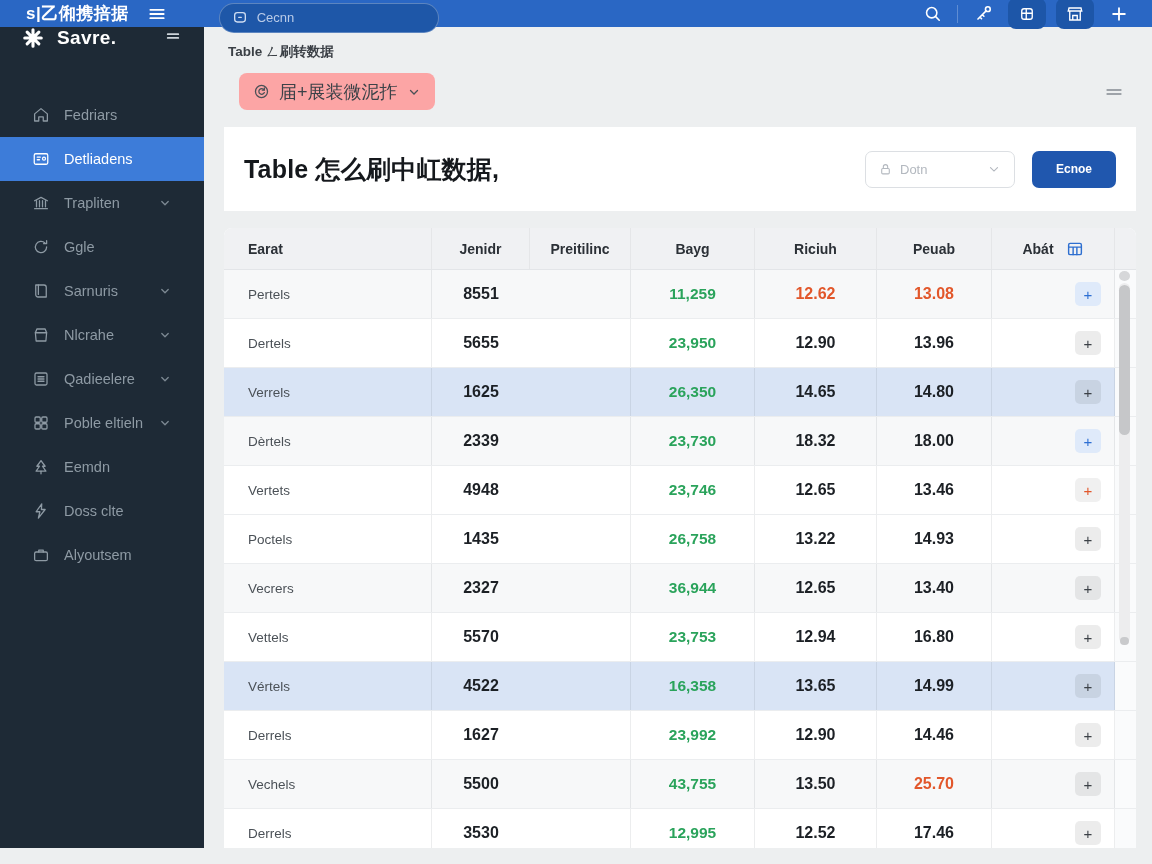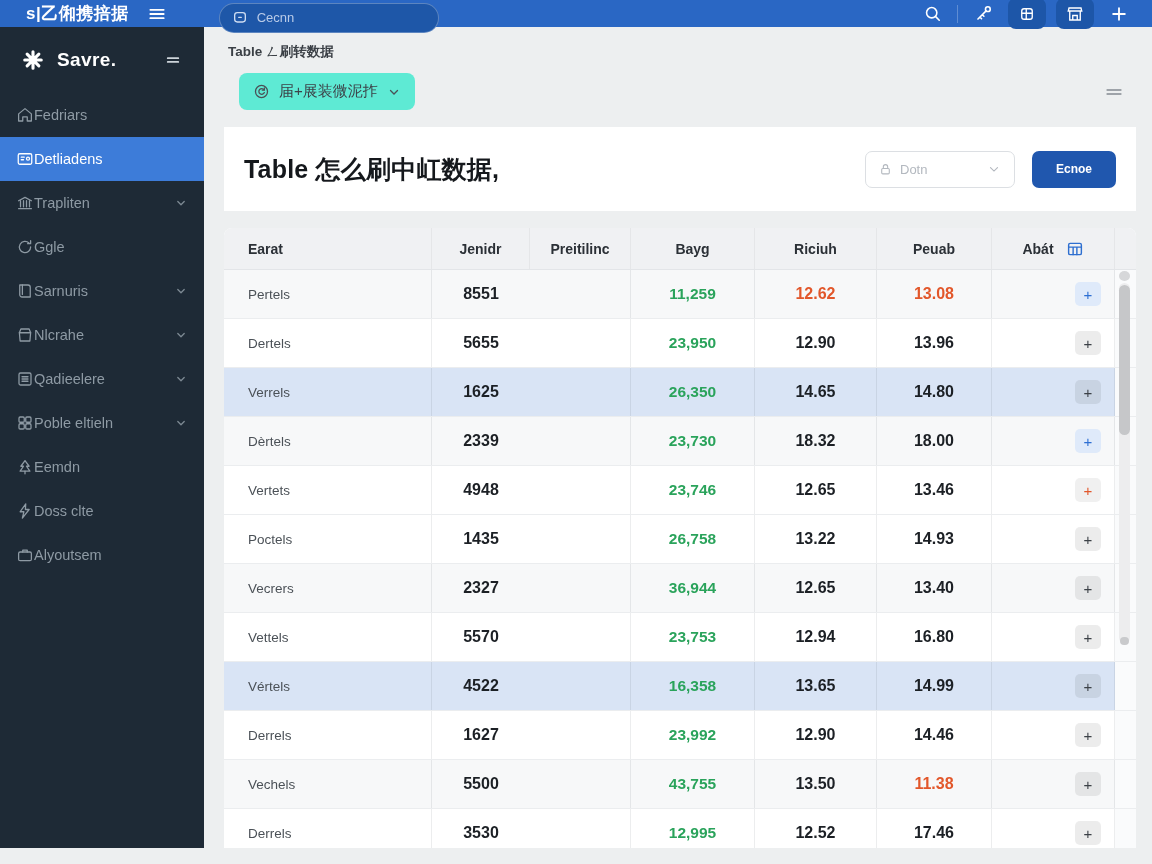--- a/index.html
+++ b/index.html
@@ -16,37 +16,37 @@
   .tb-ic { display:flex; align-items:center; justify-content:center; width:30px; height:30px; }
   .tb-chip { display:flex; align-items:center; justify-content:center; width:38px; height:31px; background:#1d56a8; border-radius:8px; }
   .tb-sep { width:1px; height:18px; background:rgba(255,255,255,.25); }
 
   
   .app { display:flex; height:821px; }
   .sidebar { width:204px; background:var(--sidebar_bg,#1e2a36); flex:none; color:#8e9aa4; }
   .content { flex:1; padding:12px 16px 0 20px; overflow:hidden; }
 
   
-  .brand { height:66px; display:flex; align-items:center; padding:0 22px; gap:13px; color:#fff; }
+  .brand { height:66px; display:flex; align-items:flex-start; padding:0 22px; gap:13px; color:#fff; }
   .brand-name { font-size:19px; font-weight:bold; letter-spacing:.4px; }
   .brand-eq { margin-left:auto; display:flex; color:#cdd4da; }
-  .side-item { height:44px; display:flex; align-items:center; padding:0 16px; gap:0; font-size:14.5px; cursor:pointer; }
+  .side-item { height:44px; display:flex; align-items:center; padding:0 32px; gap:14px; font-size:14.5px; cursor:pointer; }
   .side-item.active { background:var(--active_item_bg,#3d7cd9); color:#fff; }
   .si-label { flex:1; white-space:nowrap; overflow:hidden; }
   .si-chev { display:flex; opacity:.85; }
   .ic { display:inline-flex; }
   .ic svg { display:block; }
 
   
   .breadcrumb { font-size:13.5px; font-weight:bold; color:#3a3f45; padding:4px 0 0 4px; }
   .filter-row { margin-top:12px; display:flex; align-items:center; }
   .f-search { width:246px; height:37px; background:#fff; border-radius:8px; box-shadow:0 1px 2px rgba(0,0,0,.08); display:flex; align-items:center; padding:0 12px; gap:9px; color:#b6bac0; }
   .f-search input { flex:1; border:none; outline:none; font-size:13px; color:#555; font-family:"Liberation Sans",sans-serif; }
   .f-search input::placeholder { color:#c0c4c9; }
-  .f-drop { margin-left:15px; height:37px; background:#5eead4; border-radius:8px; display:flex; align-items:center; padding:0 14px; gap:9px; font-size:15px; color:#3c4248; cursor:pointer; }
+  .f-drop { margin-left:15px; height:37px; background:#fca5a5; border-radius:8px; display:flex; align-items:center; padding:0 14px; gap:9px; font-size:18px; color:#3c4248; cursor:pointer; }
   .f-eq { margin-left:auto; margin-right:12px; color:#9ea3a9; display:flex; }
 
   
   .title-card { margin-top:17px; height:84px; background:#fff; border-radius:0; display:flex; align-items:center; padding:0 20px; }
   .title-card h1 { font-size:25px; font-weight:bold; color:#15181c; letter-spacing:.2px; flex:1; }
   .t-select { width:150px; height:37px; border:1px solid #dcdfe3; border-radius:7px; display:flex; align-items:center; padding:0 13px; gap:8px; color:#b3b8bf; font-size:13px; margin-right:17px; cursor:pointer; }
   .t-select .t-chev { margin-left:auto; display:flex; }
   .t-btn { width:84px; height:37px; background:var(--primary_button_bg,#2057ae); color:#fff; border:none; border-radius:7px; font-size:12px; font-weight:bold; font-family:"Liberation Sans",sans-serif; cursor:pointer; }
 
   
@@ -473,21 +473,21 @@
               <button class="plus ">+</button>
             </div>
             <div class="td gutter"></div>
           </div>
           <div class="trow bg-gray">
             <div class="td name bdr">Vechels</div>
             <div class="td">5500</div>
             <div class="td bdr"></div>
             <div class="td green bdr">43,755</div>
             <div class="td bdr">13.50</div>
-            <div class="td bdr orange">11.38</div>
+            <div class="td bdr orange">25.70</div>
             <div class="td action bdr">
               <button class="plus ">+</button>
             </div>
             <div class="td gutter"></div>
           </div>
           <div class="trow bg-white">
             <div class="td name bdr">Derrels</div>
             <div class="td">3530</div>
             <div class="td bdr"></div>
             <div class="td green bdr">12,995</div>

